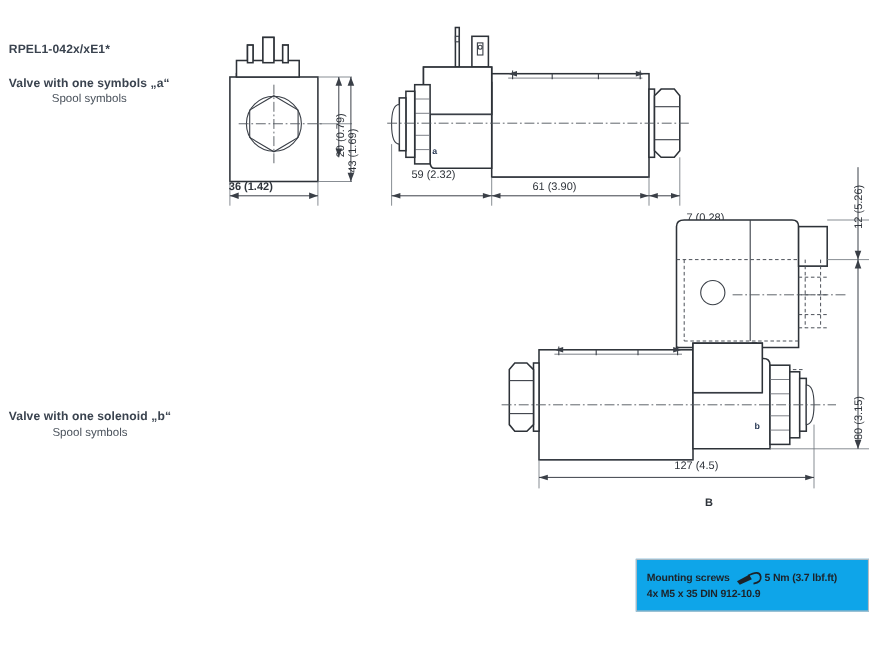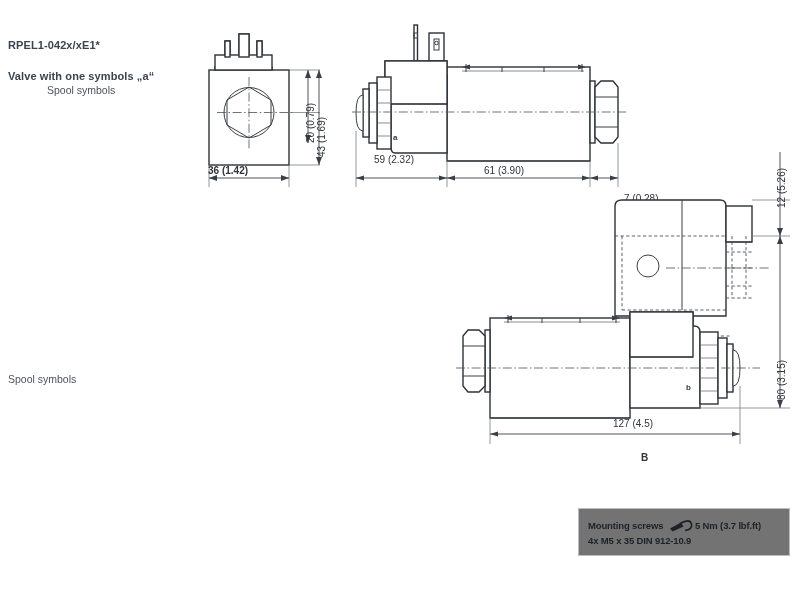--- a/index.html
+++ b/index.html
@@ -53,21 +53,21 @@
 
   .lbl-ab {
     position: absolute; font-size: 8px; color: #2a3a55;
     font-family: "Liberation Sans", sans-serif; font-weight: bold;
   }
 
   
   #notebox {
     position: absolute; left: 578px; top: 508px;
     width: 212px; height: 48px;
-    border: 1px solid #b9bcc0; background: #737373;
+    border: 1px solid #b9bcc0; background: #0ea5e9;
   }
   .note-line {
     position: absolute; left: 9px;
     font-size: 9.5px; font-weight: bold; color: #1d2228;
     white-space: nowrap; font-family: "Liberation Sans", sans-serif;
     letter-spacing: -0.15px;
   }
 </style>
 </head>
 <body>
@@ -76,20 +76,21 @@
 
   <div class="txtblock" style="left:8px; top:38px;">
     <div class="txt-code txt-line">RPEL1-042x/xE1*</div>
     <div style="height:17px"></div>
     <div class="txt-title txt-line">Valve with one symbols „a“</div>
     <div class="txt-sub txt-line">Spool symbols</div>
   </div>
 
   <div class="txtblock" style="left:8px; top:355px;">
     <div style="height:17px"></div>
+    <div class="txt-title txt-line">Valve with one solenoid „b“</div>
     <div class="txt-sub txt-line">Spool symbols</div>
   </div>
 
   <div class="dwg" style="left:195px; top:15px;">
     <svg width="160" height="180" viewBox="0 0 160 180">
 
       <g>
         <rect class="ln-b fillw" x="30" y="26" width="5" height="27"></rect>
         <rect class="ln-b fillw" x="44" y="19" width="10" height="34"></rect>
         <rect class="ln-b fillw" x="62" y="26" width="5" height="27"></rect>

